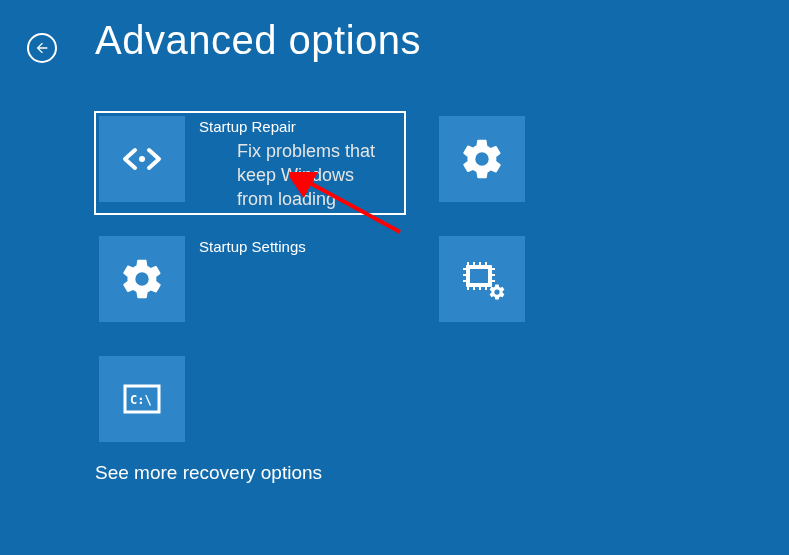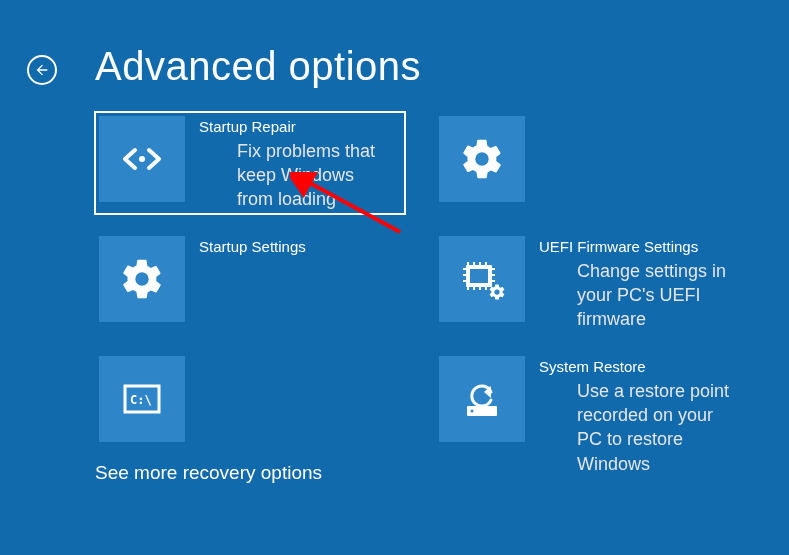--- a/index.html
+++ b/index.html
@@ -6,23 +6,23 @@
   html, body { width: 789px; height: 555px; overflow: hidden; }
   body {
     background: #116aab;
     font-family: "Segoe UI Light", "Segoe UI", Arial, sans-serif;
     color: #fff;
     position: relative;
   }
   .header {
     position: absolute;
     left: 27px;
-    top: 44px;
+    top: 18px;
     display: flex;
-    align-items: center;
+    align-items: flex-end;
   }
   .back-btn {
     width: 30px; height: 30px;
     border: 2px solid #fff;
     border-radius: 50%;
     display: flex; align-items: center; justify-content: center;
     margin-right: 38px;
     margin-top: 6px;
   }
   .back-btn svg { width: 16px; height: 16px; fill: #fff; }
@@ -165,51 +165,31 @@
             <line x1="7" y1="28" x2="10" y2="28"></line>
           <line x1="36" y1="16" x2="39" y2="16"></line>
             <line x1="36" y1="22" x2="39" y2="22"></line>
             <line x1="36" y1="28" x2="39" y2="28"></line>
         </g>
         <g transform="translate(32,30) scale(0.75)">
           <path fill="#fff" d="M19.4 13a7.5 7.5 0 0 0 .1-1 7.5 7.5 0 0 0-.1-1l2.1-1.6a.5.5 0 0 0 .1-.6l-2-3.4a.5.5 0 0 0-.6-.2l-2.5 1a7.3 7.3 0 0 0-1.7-1l-.4-2.6A.5.5 0 0 0 14 2h-4a.5.5 0 0 0-.5.4l-.4 2.6a7.3 7.3 0 0 0-1.7 1l-2.5-1a.5.5 0 0 0-.6.2l-2 3.4a.5.5 0 0 0 .1.6L4.5 11a7.5 7.5 0 0 0-.1 1 7.5 7.5 0 0 0 .1 1l-2.1 1.6a.5.5 0 0 0-.1.6l2 3.4a.5.5 0 0 0 .6.2l2.5-1a7.3 7.3 0 0 0 1.7 1l.4 2.6A.5.5 0 0 0 10 22h4a.5.5 0 0 0 .5-.4l.4-2.6a7.3 7.3 0 0 0 1.7-1l2.5 1a.5.5 0 0 0 .6-.2l2-3.4a.5.5 0 0 0-.1-.6Zm-7.4 2.5A3.5 3.5 0 1 1 15.5 12 3.5 3.5 0 0 1 12 15.5Z"></path>
         </g>
       </svg>
     </div>
-    <div class="tile-text">
-      <div class="tile-title">UEFI Firmware Settings</div>
-      <div class="tile-desc">Change settings in your PC's UEFI firmware</div>
-    </div>
   </div>
 
   <div class="tile">
     <div class="icon-box">
       <svg width="50" height="50" viewBox="0 0 50 50">
         <rect x="8" y="12" width="34" height="26" fill="none" stroke="#fff" stroke-width="3"></rect>
         <text x="13" y="30" font-family="Consolas,monospace" font-size="12" fill="#fff" font-weight="bold">C:\</text>
       </svg>
     </div>
   </div>
 
-  <div class="tile">
-    <div class="icon-box">
-      <svg width="50" height="50" viewBox="0 0 50 50">
-        <rect x="10" y="32" width="30" height="10" rx="1" fill="#fff"></rect>
-        <circle cx="15" cy="37" r="1.5" fill="#2e86c8"></circle>
-        <g fill="none" stroke="#fff" stroke-width="3" stroke-linecap="round">
-          <path d="M 34 18 A 10 10 0 1 0 34 26"></path>
-        </g>
-        <polygon points="34,12 34,24 27,18" fill="#fff"></polygon>
-      </svg>
-    </div>
-    <div class="tile-text">
-      <div class="tile-title">System Restore</div>
-      <div class="tile-desc">Use a restore point recorded on your PC to restore Windows</div>
-    </div>
-  </div>
 
 </div>
 
 <div class="more-link">See more recovery options</div>
 
 <svg class="arrow-annot" width="120" height="70">
   <defs>
     <marker id="ah" markerWidth="8" markerHeight="8" refX="1" refY="4" orient="auto">
       <polygon points="0,0 8,4 0,8" fill="#ff0000"></polygon>
     </marker>

